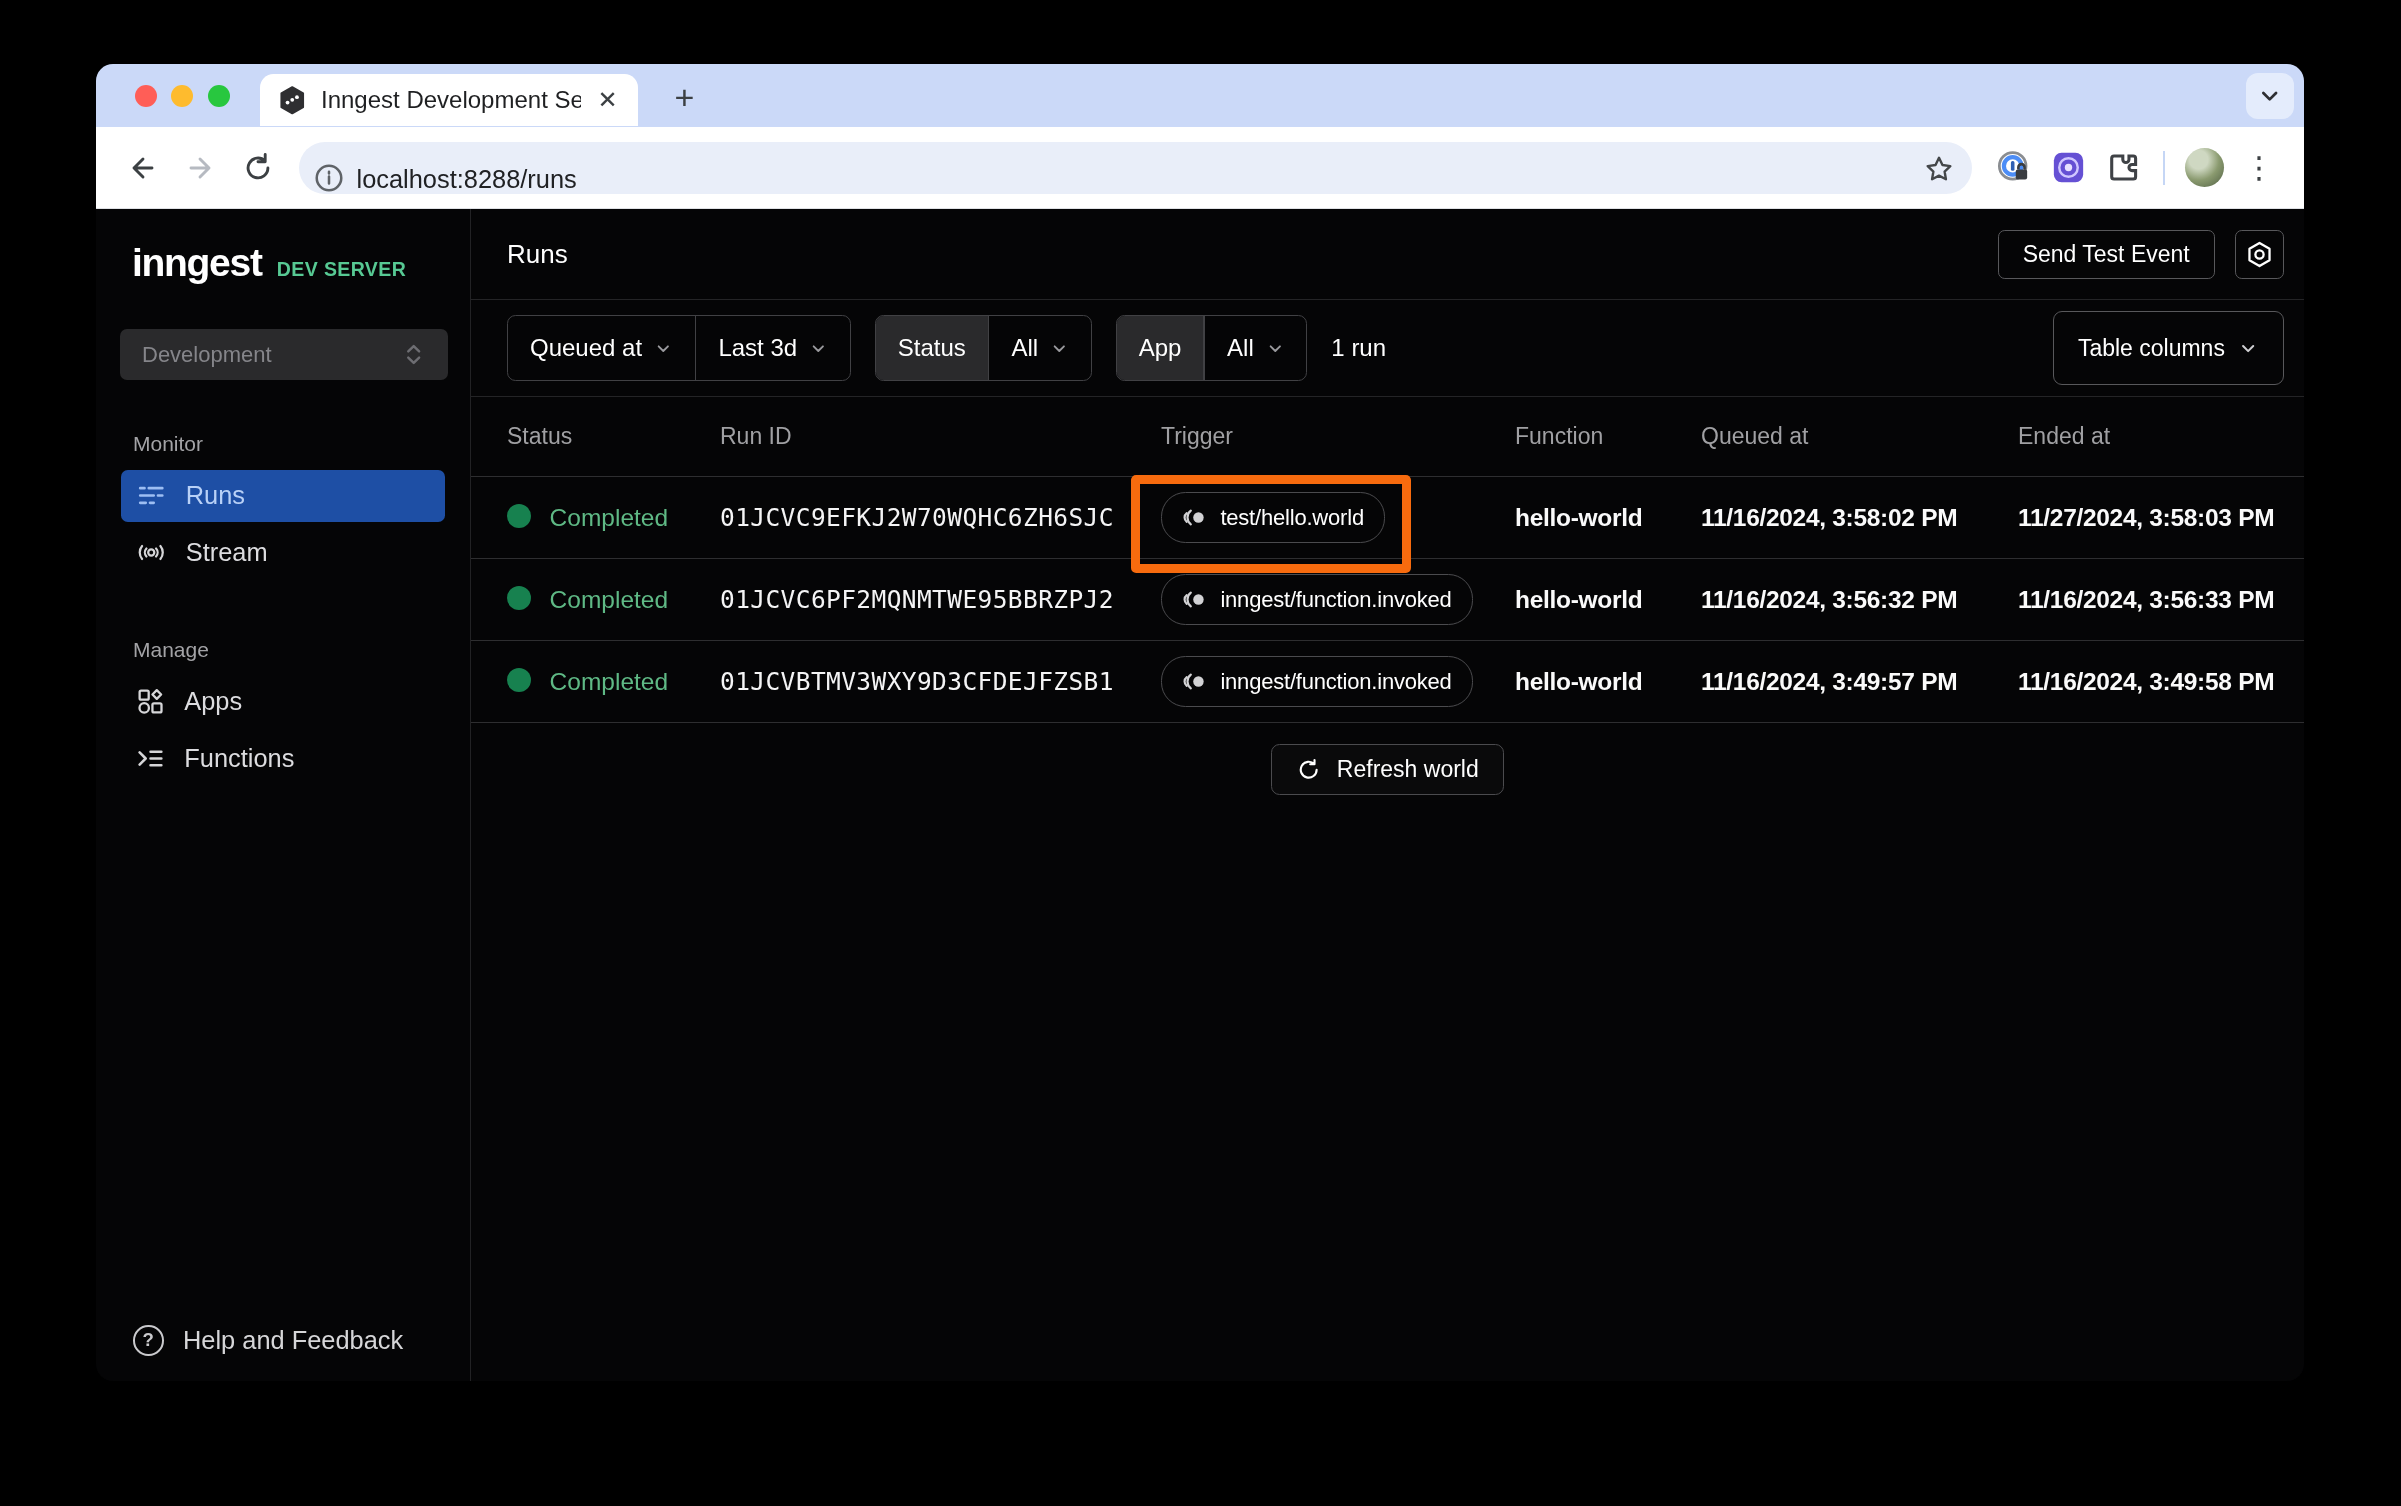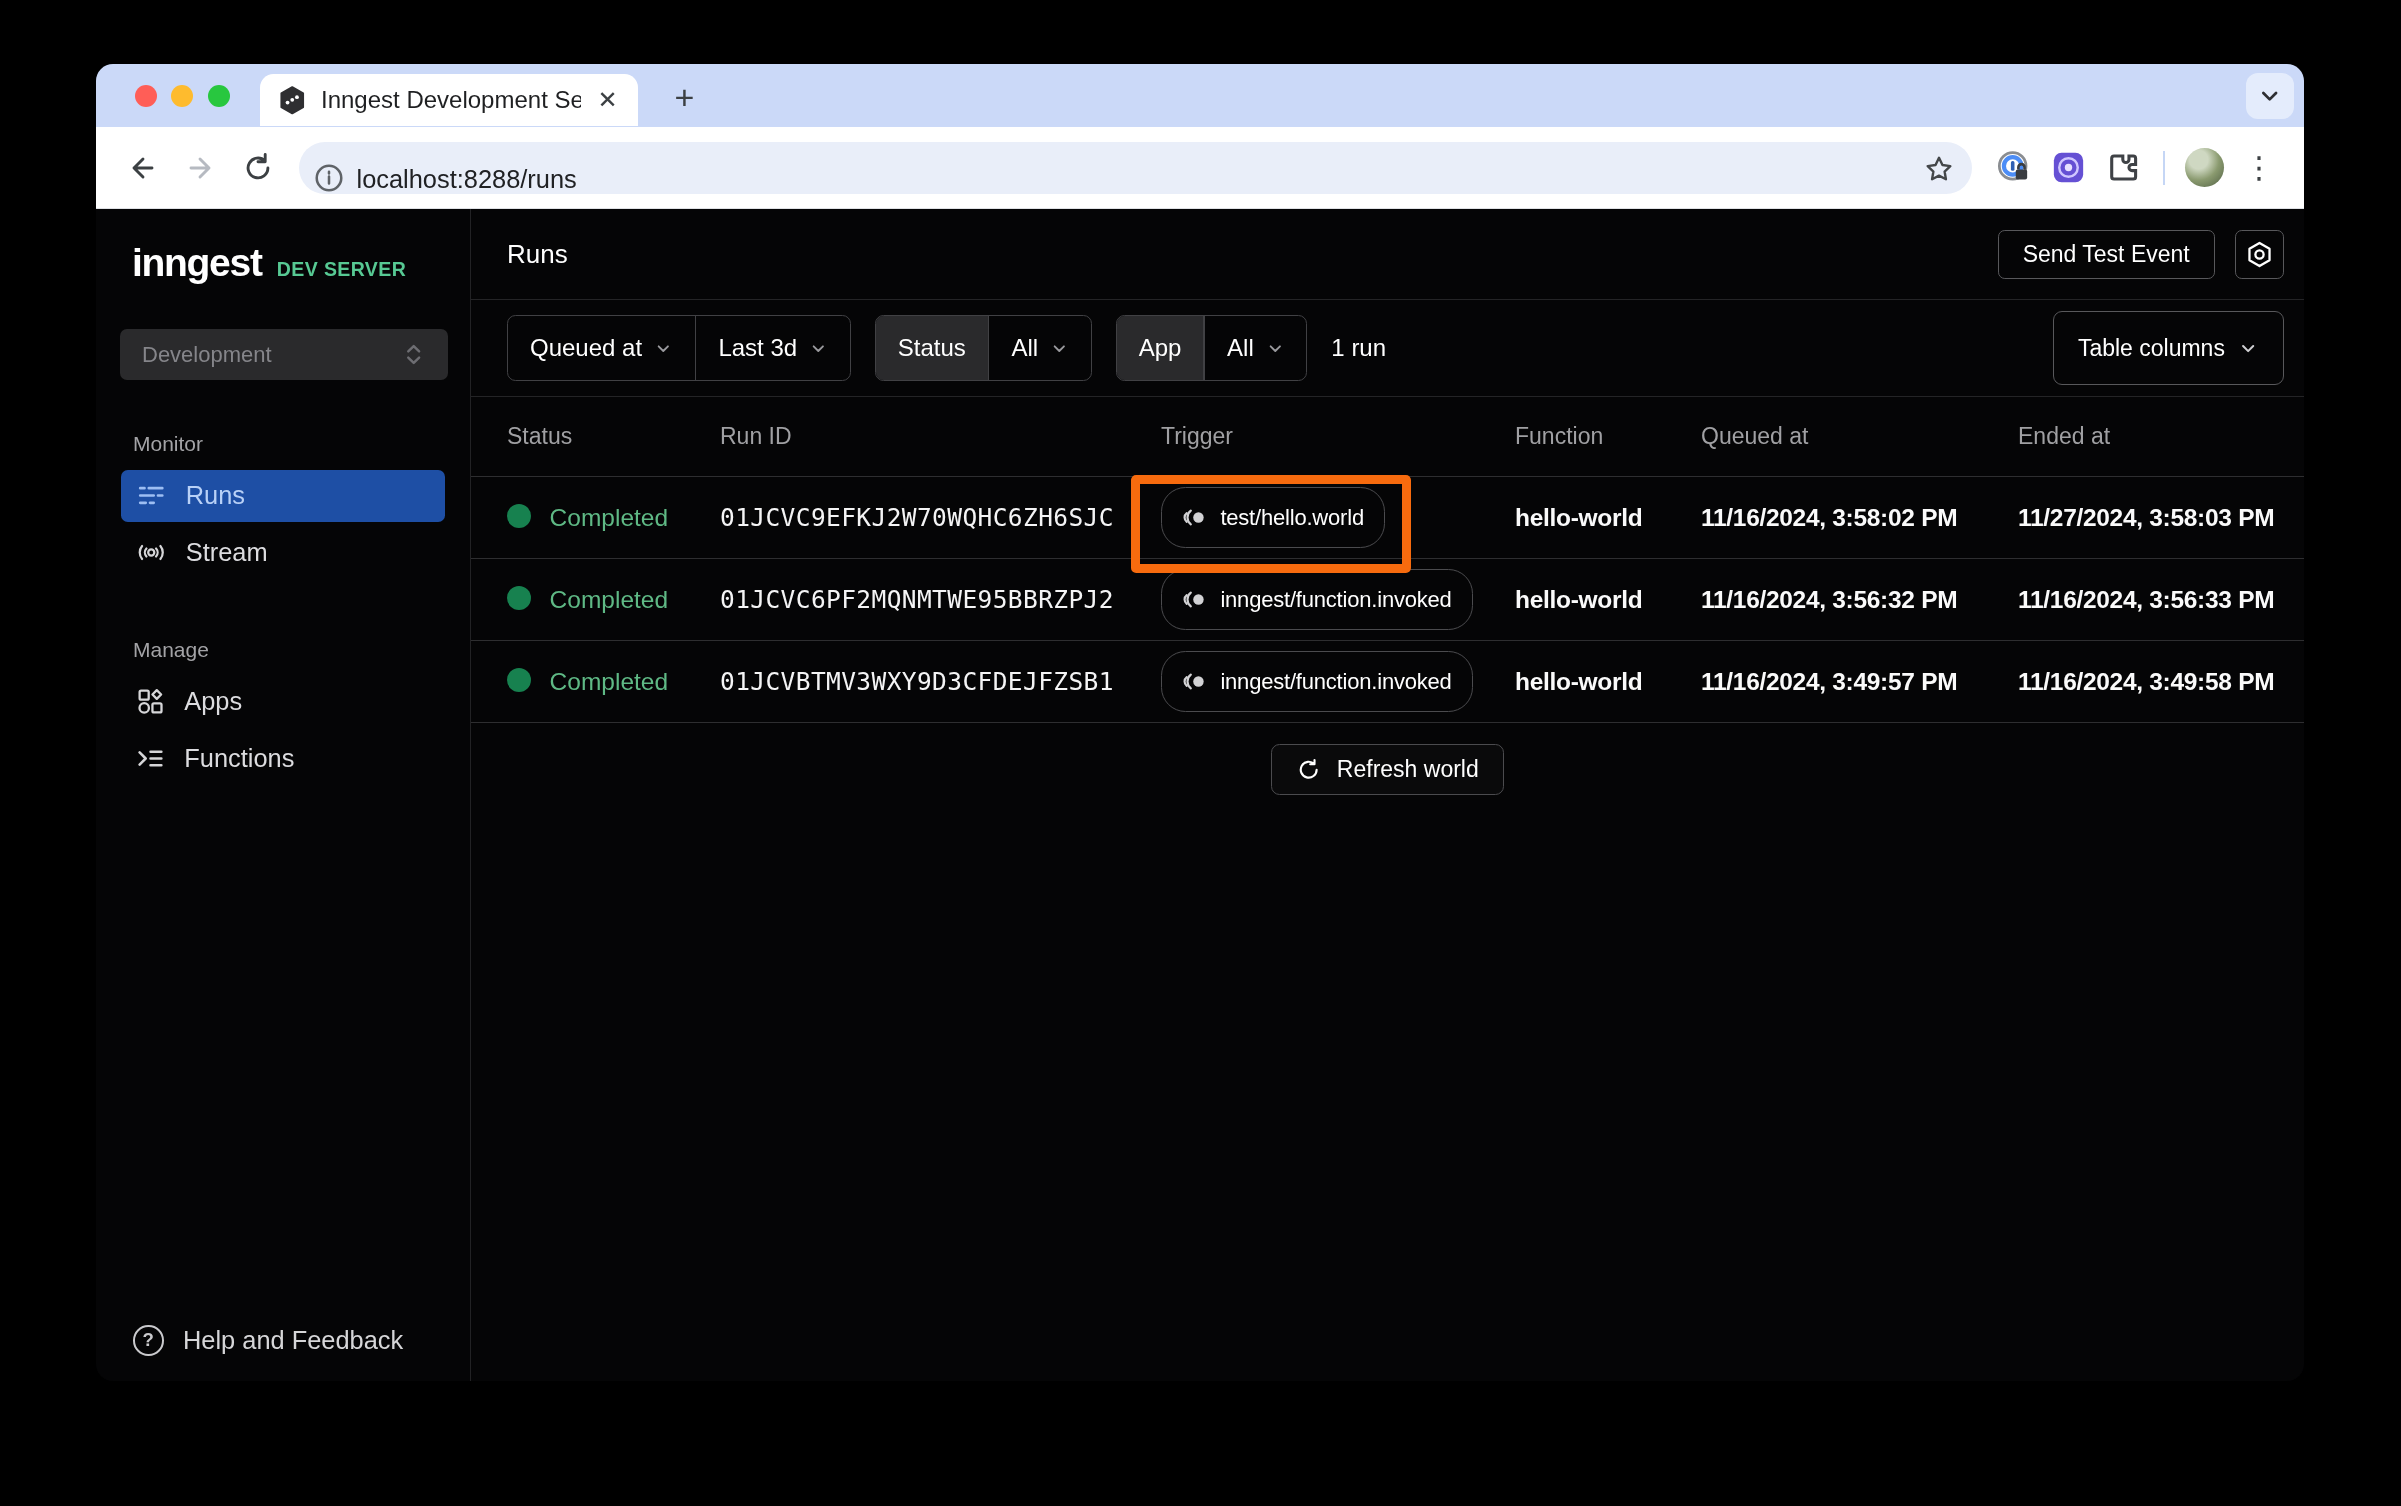--- a/index.html
+++ b/index.html
@@ -77,21 +77,21 @@
   .table-columns { margin-left:auto; height:74px; border-radius:9px; }
 
   .t-head, .t-row { display:grid; grid-template-columns:213px 441px 354px 186px 317px 1fr;
                     align-items:center; padding:0 20.3px 0 36px; }
   .t-head { height:80px; flex:0 0 80px; border-bottom:1.7px solid #2e2e30; color:#a0a0a3;
             font-size:23px; font-weight:500; }
   .t-row { height:82px; flex:0 0 82px; border-bottom:1.7px solid #2e2e30; }
   .status-cell { display:flex; gap:18.6px; font-size:24.5px; color:#5fb985; }
   .dot { width:24px; height:24px; border-radius:50%; background:#17814f; }
   .run-id { font-family:"DejaVu Sans Mono", monospace; font-size:24.5px; color:#f4f4f5; letter-spacing:0.4px; }
-  .pill { display:inline-flex; align-items:center; gap:12.7px; height:61px; border:1.7px solid #4b4b4e;
+  .pill { display:inline-flex; align-items:center; gap:12.7px; height:51px; border:1.7px solid #4b4b4e;
           border-radius:24.5px; padding:0 20.3px; color:#fff; font-size:22px; width:max-content; letter-spacing:-0.2px; }
   .cell-strong { font-size:24.5px; font-weight:700; color:#fafafa; letter-spacing:-0.3px; }
   .refresh-row { display:flex; justify-content:center; margin-top:21px; }
   .refresh-btn { height:51px; border:1.7px solid #4b4b4e; border-radius:8.5px; background:#0a0a0b;
                  display:flex; align-items:center; gap:15.2px; padding:0 24px; color:#fff; font-size:23px; }
 
   .annotation { position:absolute; left:660px; top:266px; width:280px; height:98px;
                 border:9.3px solid #f76b0e; border-radius:5.1px; pointer-events:none; }
 
   svg { display:block; }

